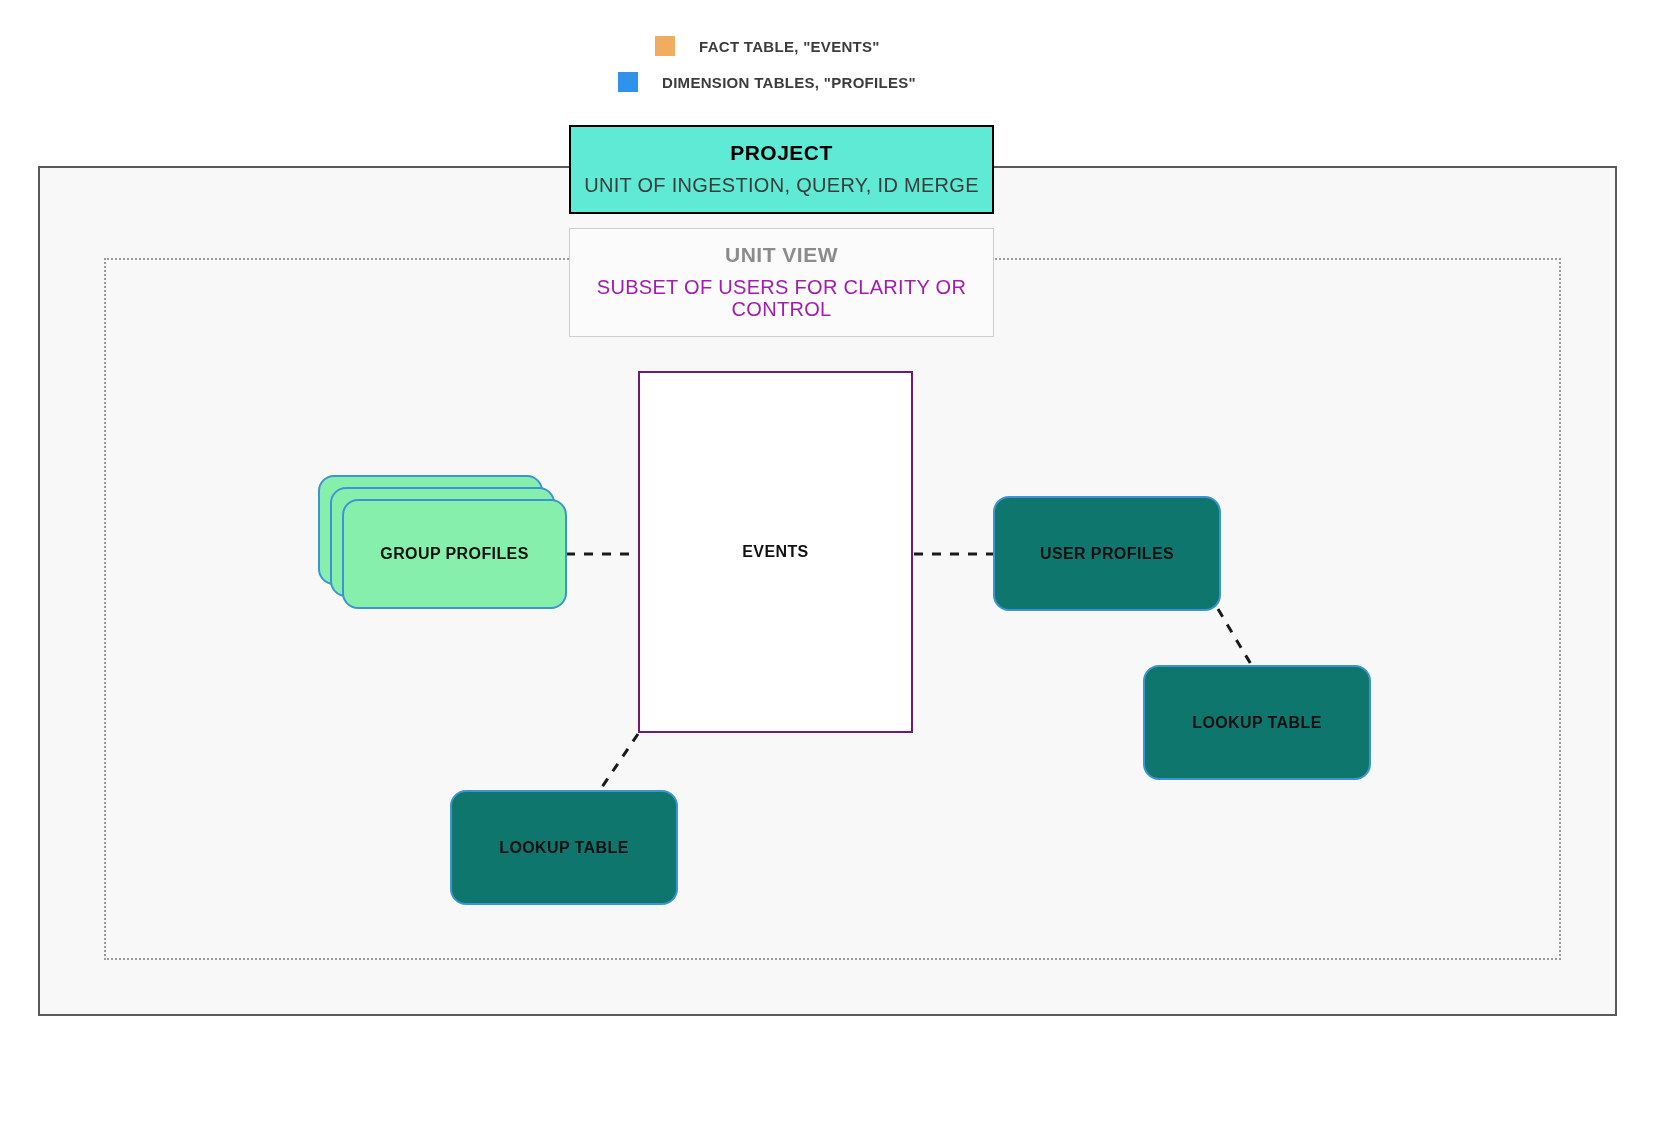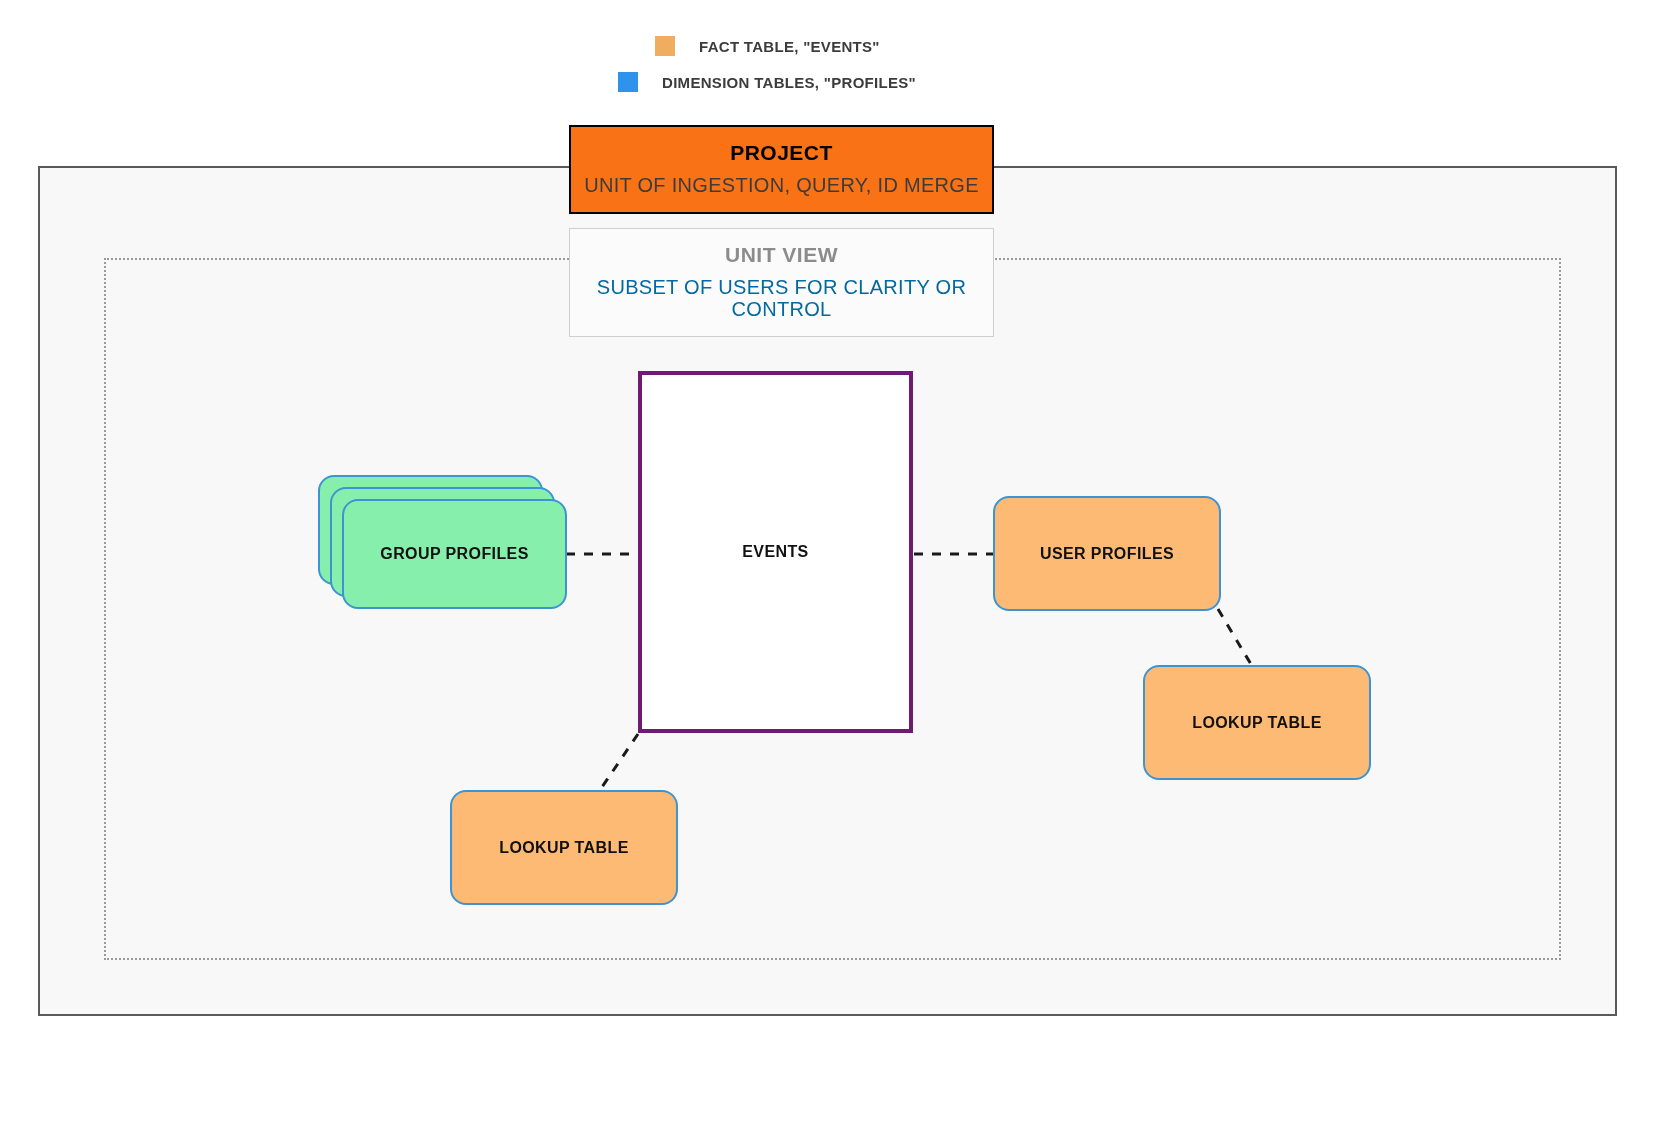--- a/index.html
+++ b/index.html
@@ -60,21 +60,21 @@
     height: 702px;
     border: 2px dotted #9a9a9a;
     box-sizing: border-box;
   }
 
   
   .header-card {
     position: absolute;
     width: 425px;
     box-sizing: border-box;
-    background: #f97316;
+    background: #5eead4;
     text-align: center;
     padding: 14px 10px 16px 10px;
   }
   #project-card {
     left: 569px;
     top: 125px;
     border: 2px solid #000000;
   }
   #dataview-card {
     left: 569px;
@@ -90,42 +90,42 @@
   }
   .header-sub {
     font-size: 20px;
     letter-spacing: 0.3px;
     margin-top: 10px;
     line-height: 1.1;
   }
   #project-card .header-title { color: #000000; }
   #project-card .header-sub   { color: #3c3c3c; }
   #dataview-card .header-title { color: #8c8c8c; }
-  #dataview-card .header-sub   { color: #0369a1; }
+  #dataview-card .header-sub   { color: #a21caf; }
 
   
   #events-box {
     position: absolute;
     left: 638px;
     top: 371px;
     width: 275px;
     height: 362px;
     background: #ffffff;
-    border: 4px solid #701a75;
+    border: 2px solid #701a75;
     box-sizing: border-box;
     display: flex;
     align-items: center;
     justify-content: center;
   }
   #events-box .node-label { font-size: 16px; }
 
   
   .node-card {
     position: absolute;
-    background: #fdba74;
+    background: #0f766e;
     border: 2px solid #3d94d4;
     border-radius: 16px;
     box-sizing: border-box;
     display: flex;
     align-items: center;
     justify-content: center;
   }
   .node-label {
     font-size: 16px;
     font-weight: bold;

